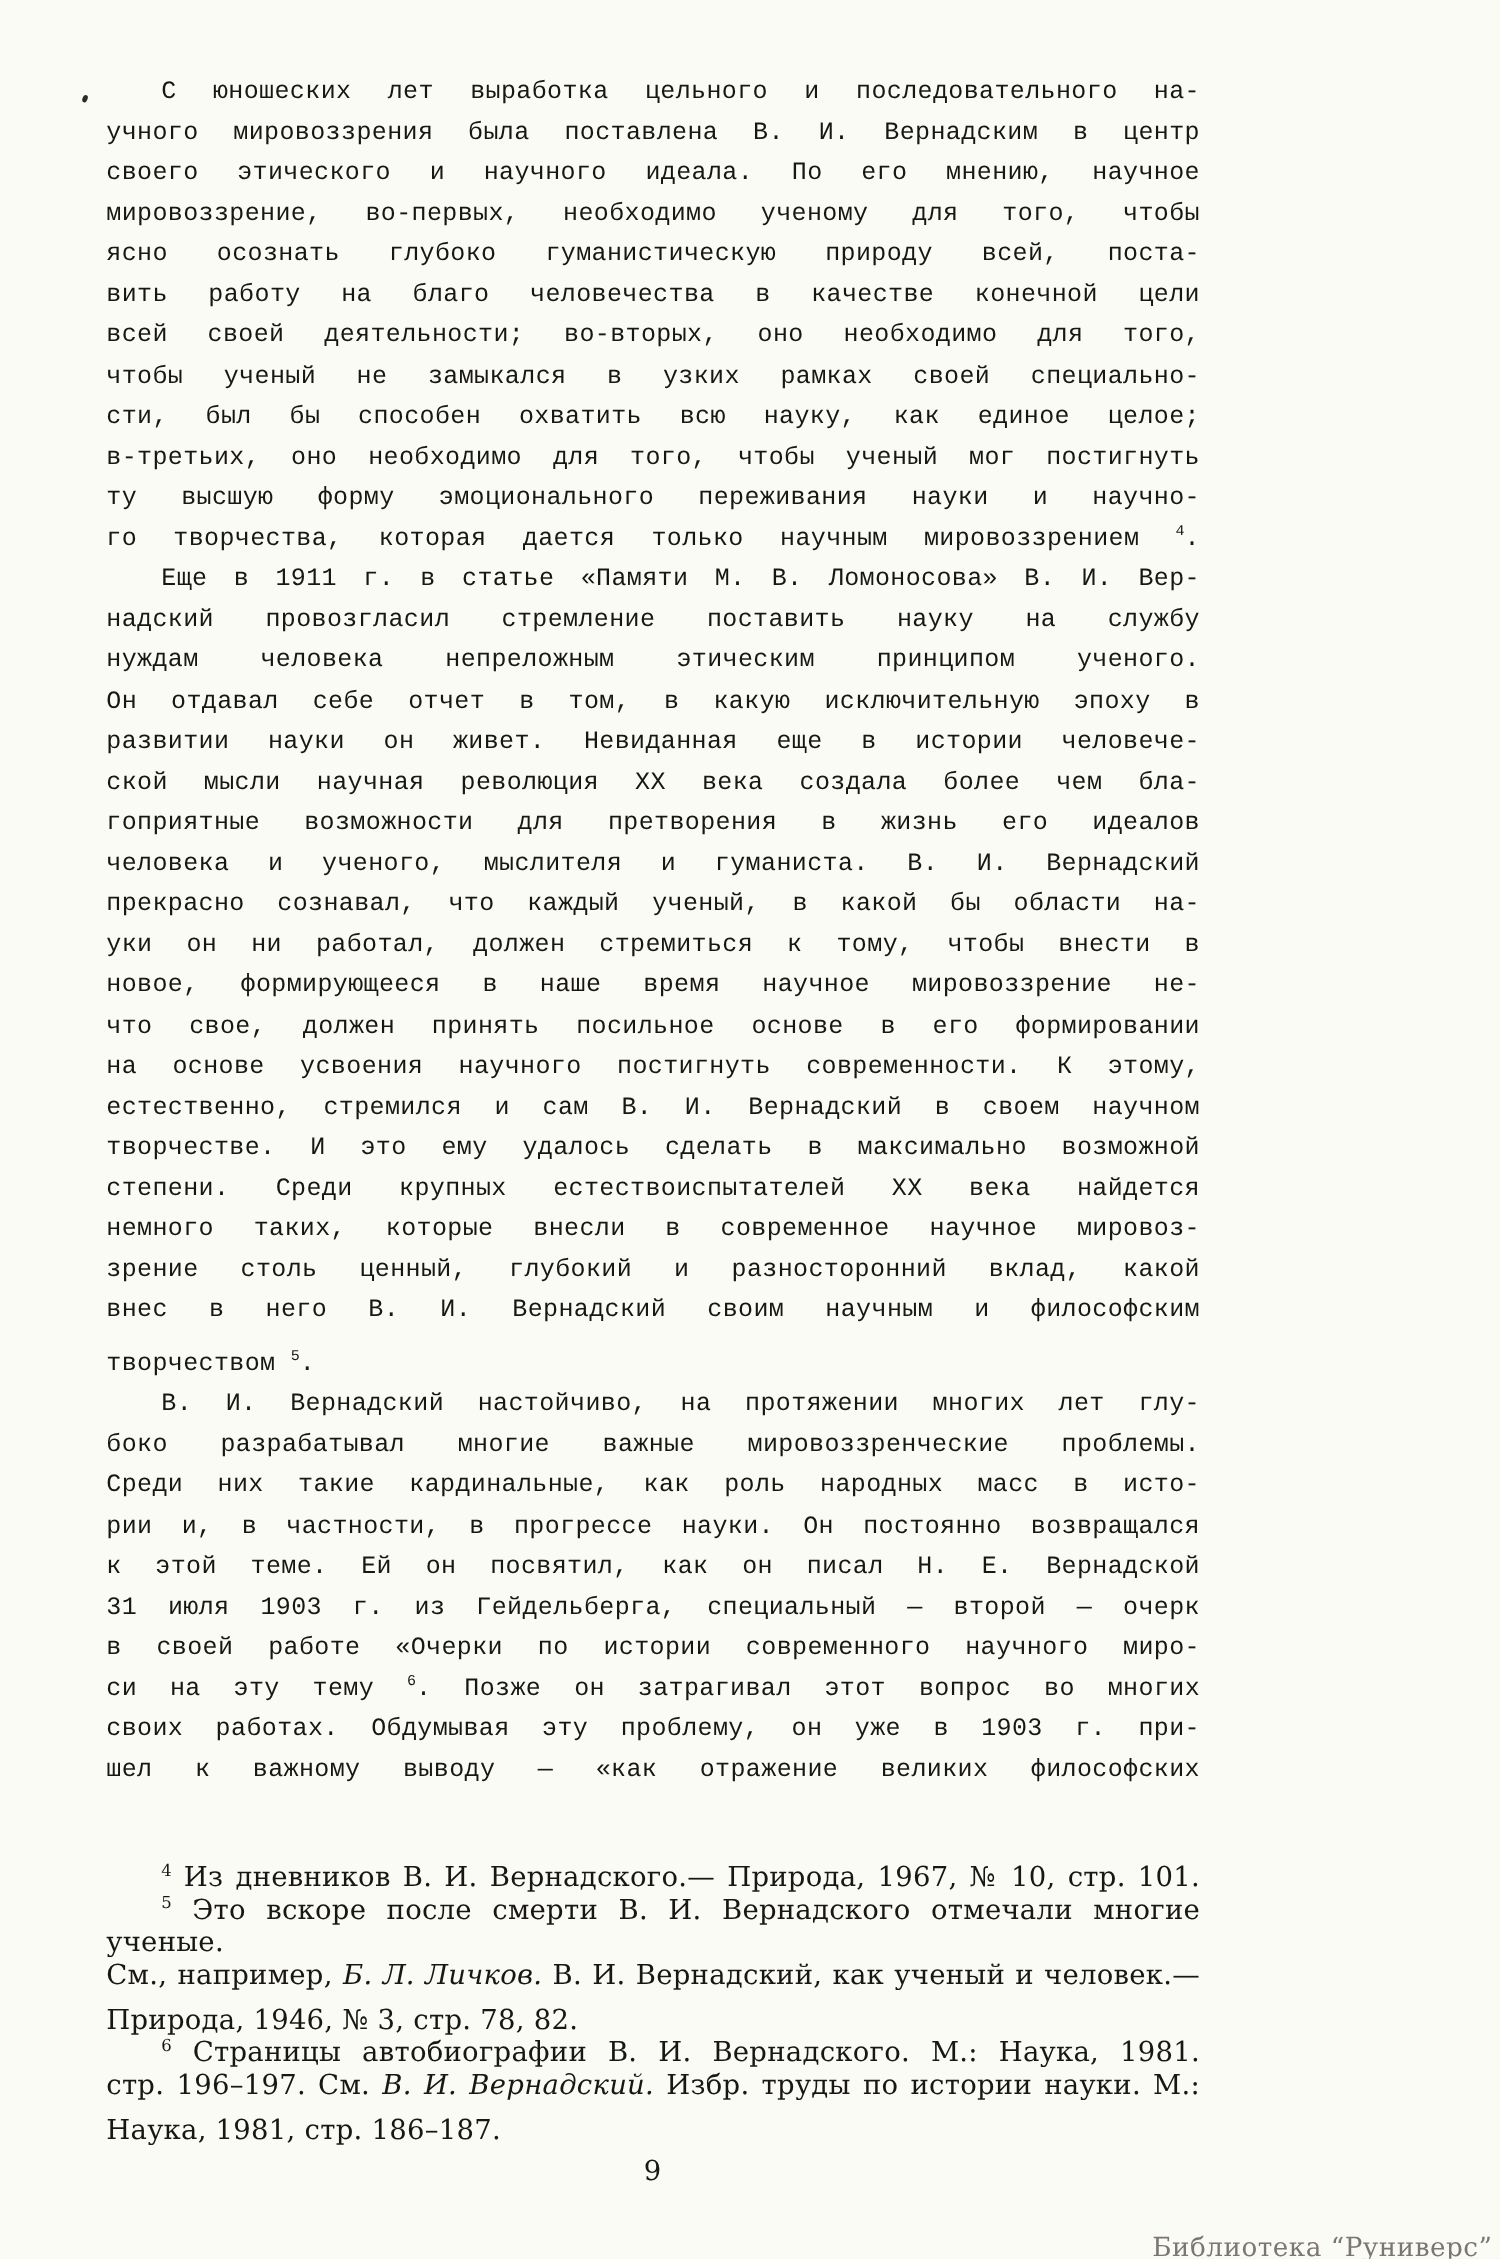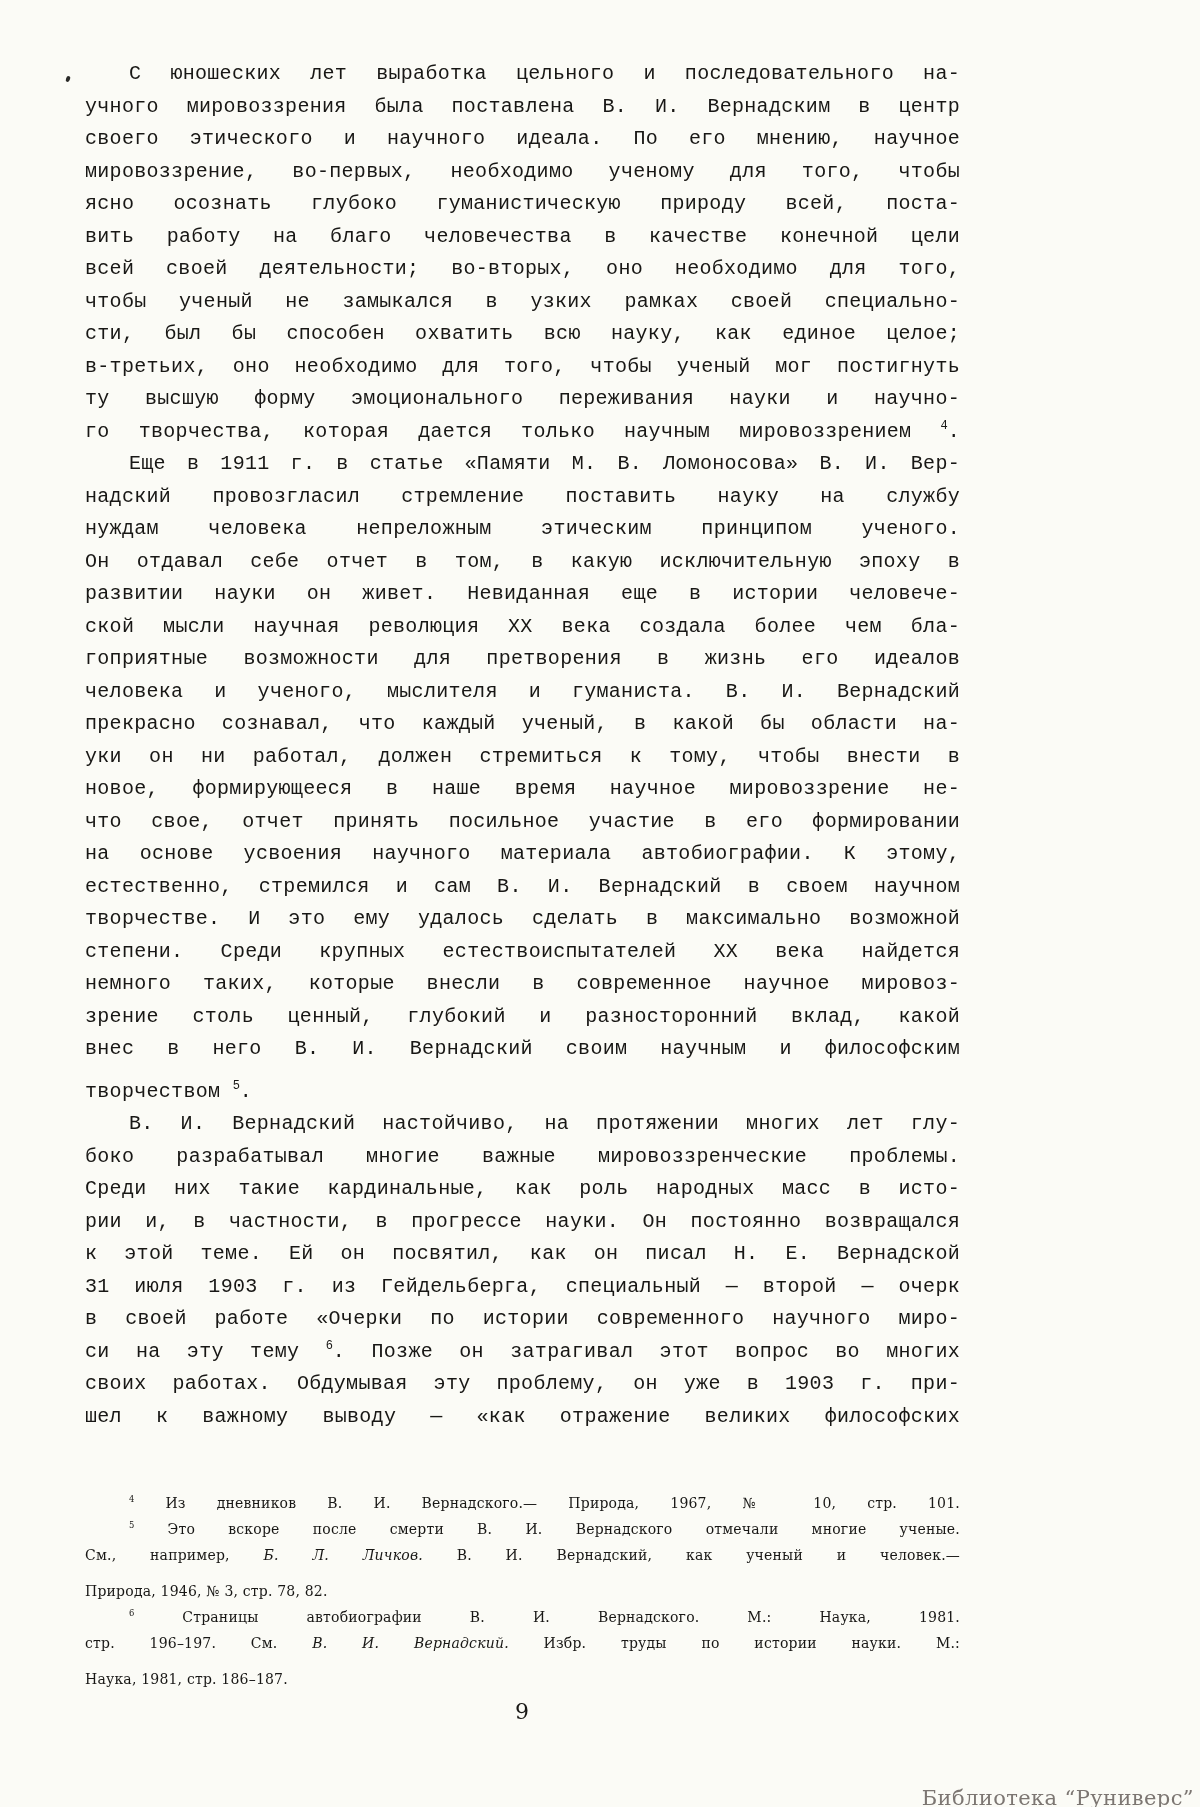--- a/index.html
+++ b/index.html
@@ -26,21 +26,21 @@
   }
   .line {
     text-align:justify;
     text-align-last:justify;
     white-space:normal;
   }
   .line.flush { text-align-last:left;margin-top:10px; }
   .para > .line:first-child { text-indent:44px; }
   .footnotes {
     margin-top:57px;
-    font-size:14px;
+    font-size:22px;
     line-height:26px;
     letter-spacing:0.2px;
   }
   .fnote > .line:first-child { text-indent:44px; }
   sup {
     font-size:0.6em;
     line-height:0;
     vertical-align:super;
     letter-spacing:0;
   }
@@ -96,22 +96,22 @@
           <div class="line">надский провозгласил стремление поставить науку на службу</div>
           <div class="line">нуждам человека непреложным этическим принципом ученого.</div>
           <div class="line">Он отдавал себе отчет в том, в какую исключительную эпоху в</div>
           <div class="line">развитии науки он живет. Невиданная еще в истории человече-</div>
           <div class="line">ской мысли научная революция XX века создала более чем бла-</div>
           <div class="line">гоприятные возможности для претворения в жизнь его идеалов</div>
           <div class="line">человека и ученого, мыслителя и гуманиста. В. И. Вернадский</div>
           <div class="line">прекрасно сознавал, что каждый ученый, в какой бы области на-</div>
           <div class="line">уки он ни работал, должен стремиться к тому, чтобы внести в</div>
           <div class="line">новое, формирующееся в наше время научное мировоззрение не-</div>
-          <div class="line">что свое, отчет принять посильное участие в его формировании</div>
-          <div class="line">на основе усвоения научного материала автобиографии. К этому,</div>
+          <div class="line">что свое, должен принять посильное основе в его формировании</div>
+          <div class="line">на основе усвоения научного постигнуть современности. К этому,</div>
           <div class="line">естественно, стремился и сам В. И. Вернадский в своем научном</div>
           <div class="line">творчестве. И это ему удалось сделать в максимально возможной</div>
           <div class="line">степени. Среди крупных естествоиспытателей XX века найдется</div>
           <div class="line">немного таких, которые внесли в современное научное мировоз-</div>
           <div class="line">зрение столь ценный, глубокий и разносторонний вклад, какой</div>
           <div class="line">внес в него В. И. Вернадский своим научным и философским</div>
           <div class="line flush">творчеством <sup>5</sup>.</div>
         </div>
       <div class="para">
           <div class="line">В. И. Вернадский настойчиво, на протяжении многих лет глу-</div>

